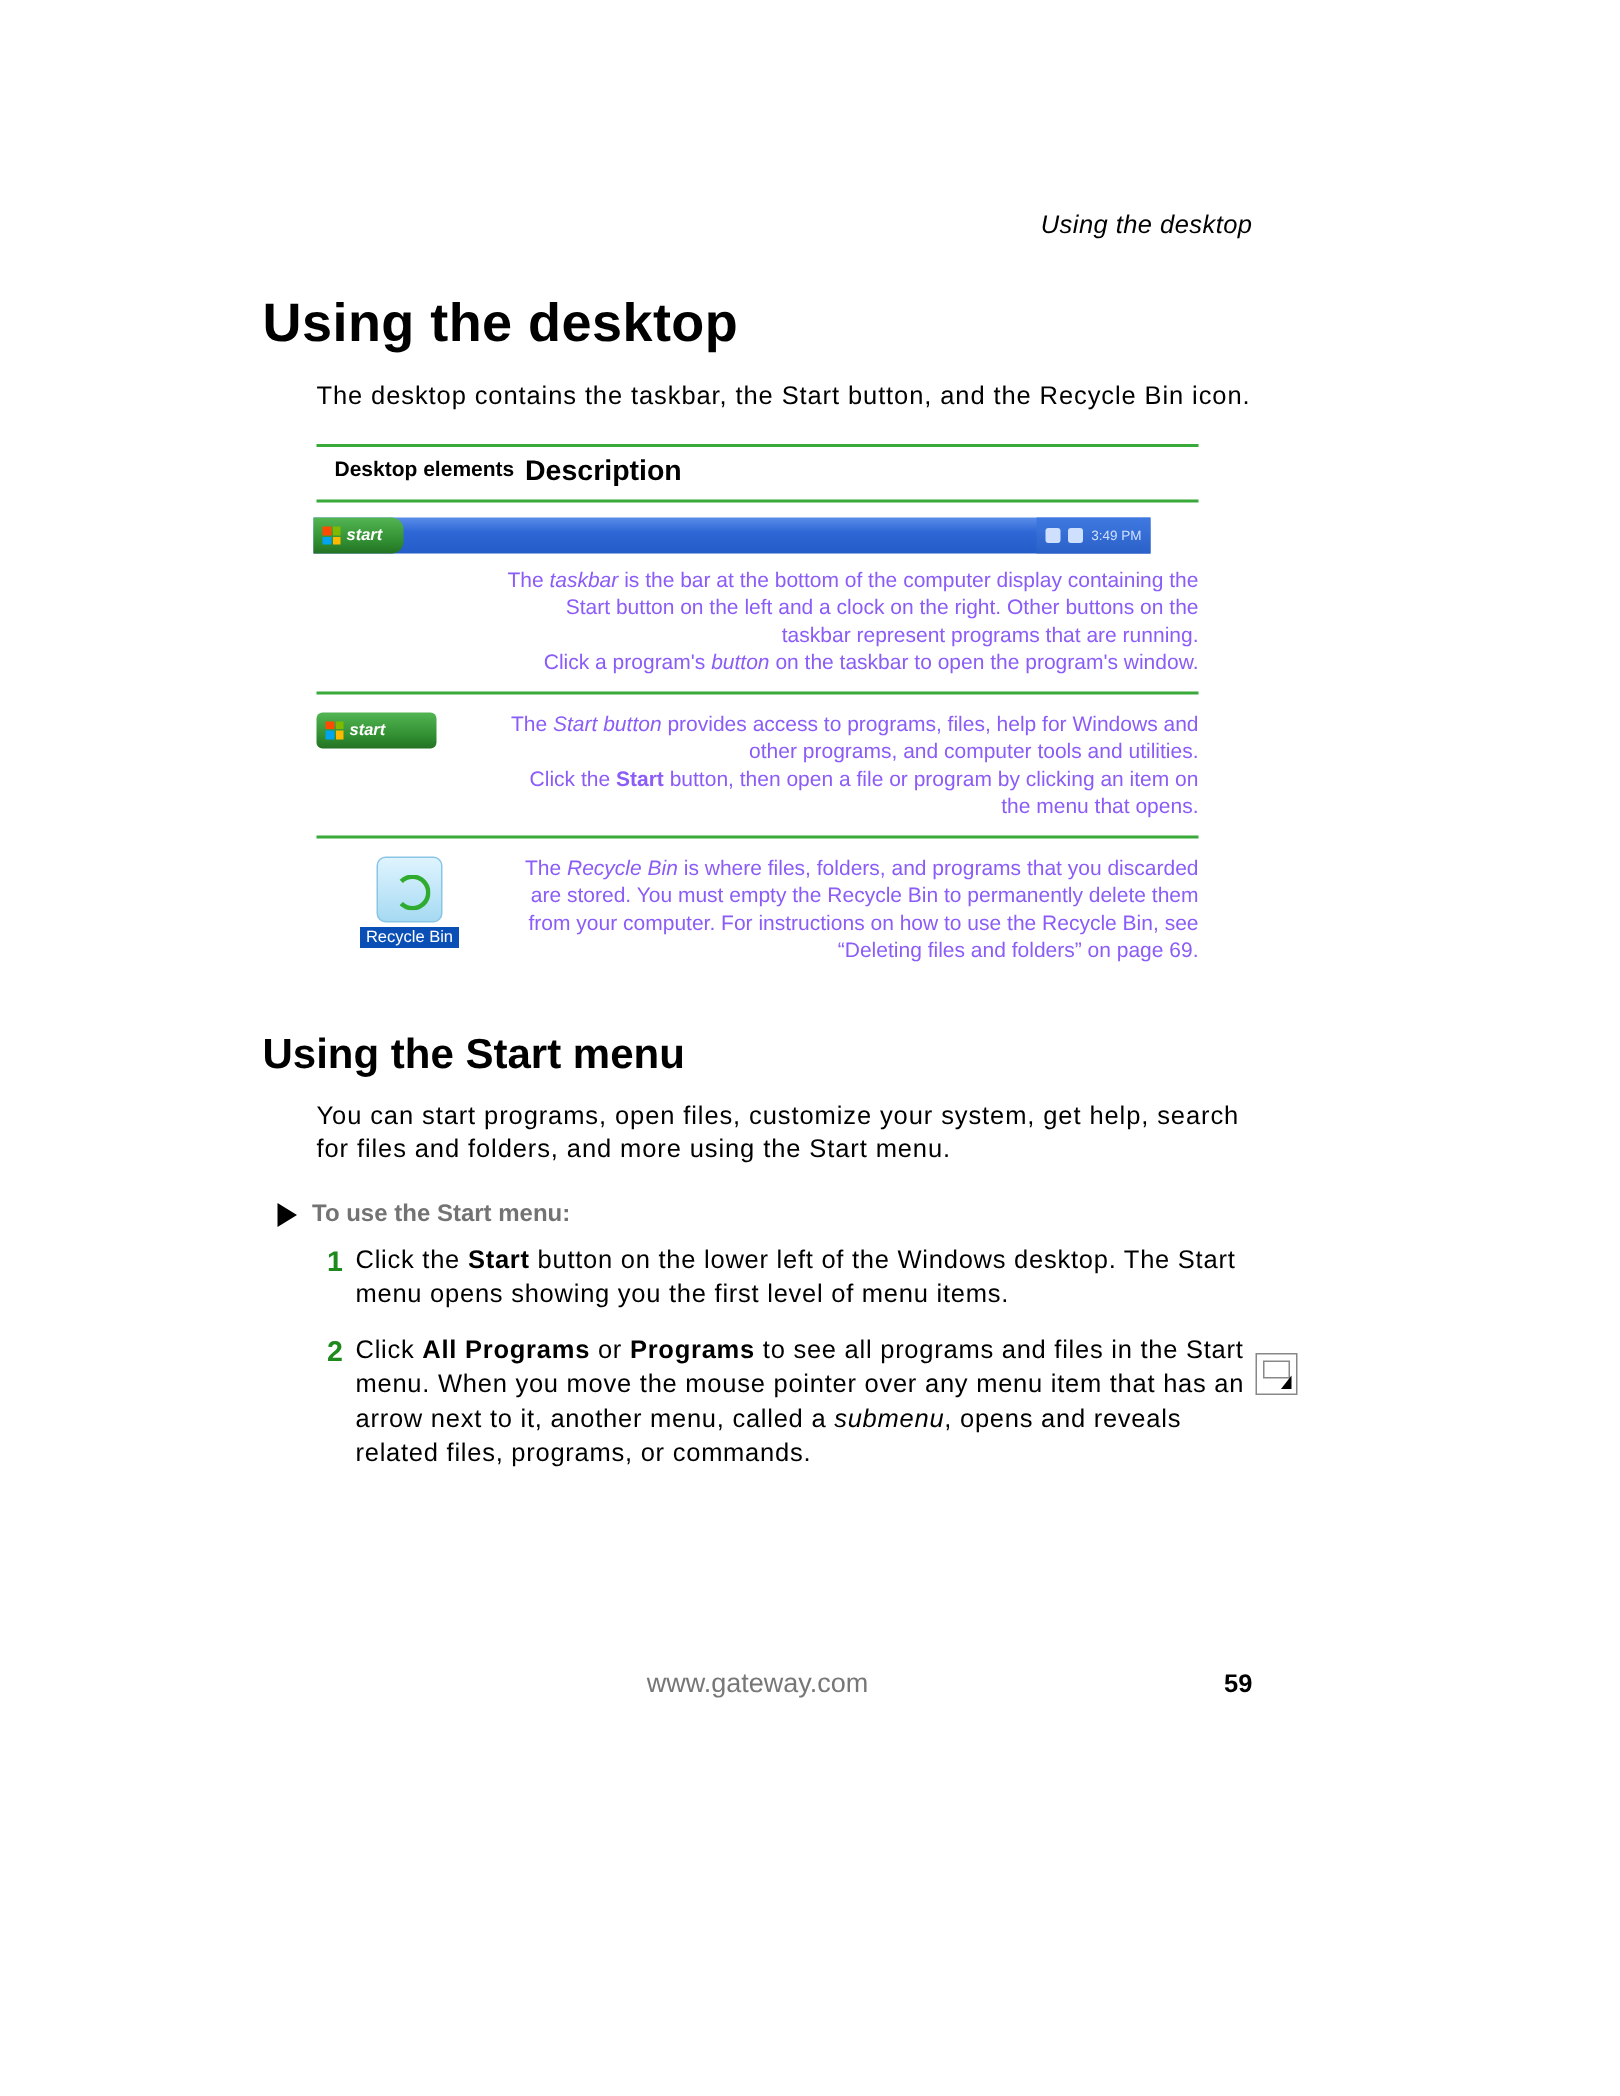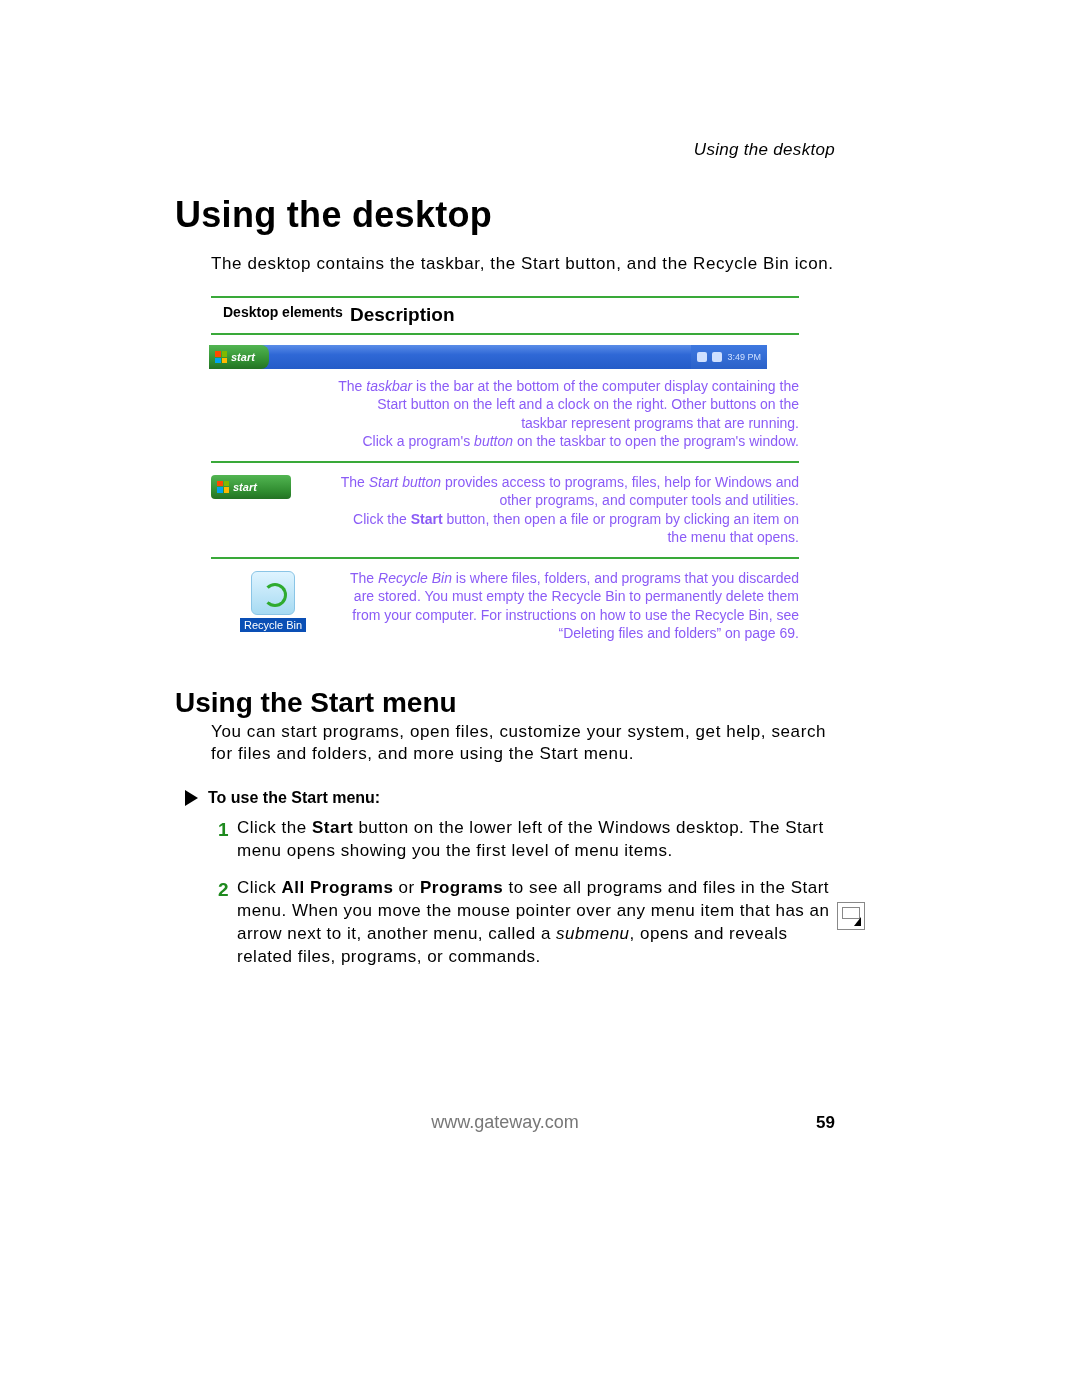--- a/index.html
+++ b/index.html
@@ -121,38 +121,38 @@
 .rbin .bin::after{
   content:"";position:absolute;left:11px;top:11px;width:18px;height:18px;
   border:3px solid #2fab2f;border-left-color:transparent;border-radius:50%;
 }
 .rbin .lbl{
   font-size:11px;background:#0a4fb5;color:#fff;padding:1px 4px;
 }
 h2{
   font-size:28px;
   font-weight:bold;
-  margin:34px 0 2px 0;
+  margin:34px 0 14px 0;
 }
 .body-p{
   font-size:17px;
   margin:0 0 24px 36px;
   letter-spacing:.6px;
   line-height:1.3;
 }
 .task-head{
   display:flex;align-items:center;gap:10px;
   margin:0 0 10px 10px;
 }
 .task-head .tri{
   width:0;height:0;border-top:8px solid transparent;border-bottom:8px solid transparent;
   border-left:13px solid #000;
 }
 .task-head .ttxt{
-  color:#000000;font-weight:bold;font-size:16px;text-align:center;
+  color:#737373;font-weight:bold;font-size:16px;text-align:center;
 }
 .steps{
   margin-left:36px;
 }
 .step{
   display:flex;gap:8px;margin-bottom:14px;
   font-size:17px;line-height:1.35;letter-spacing:.5px;
 }
 .step .num{
   color:#1e8a1e;font-weight:bold;font-size:19px;flex:0 0 18px;text-align:right;

